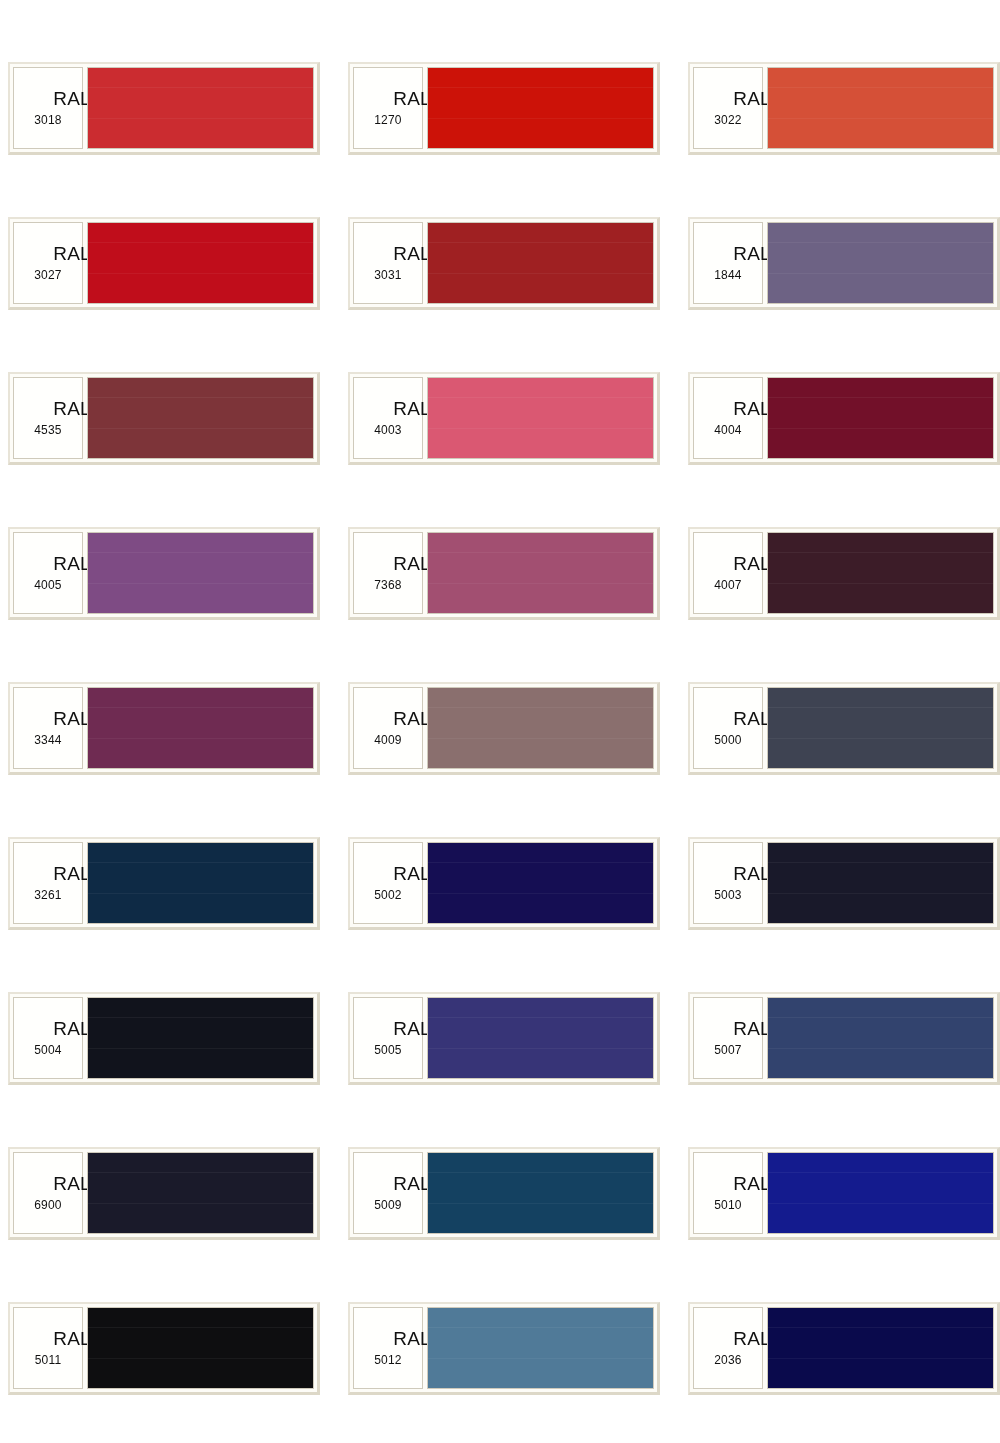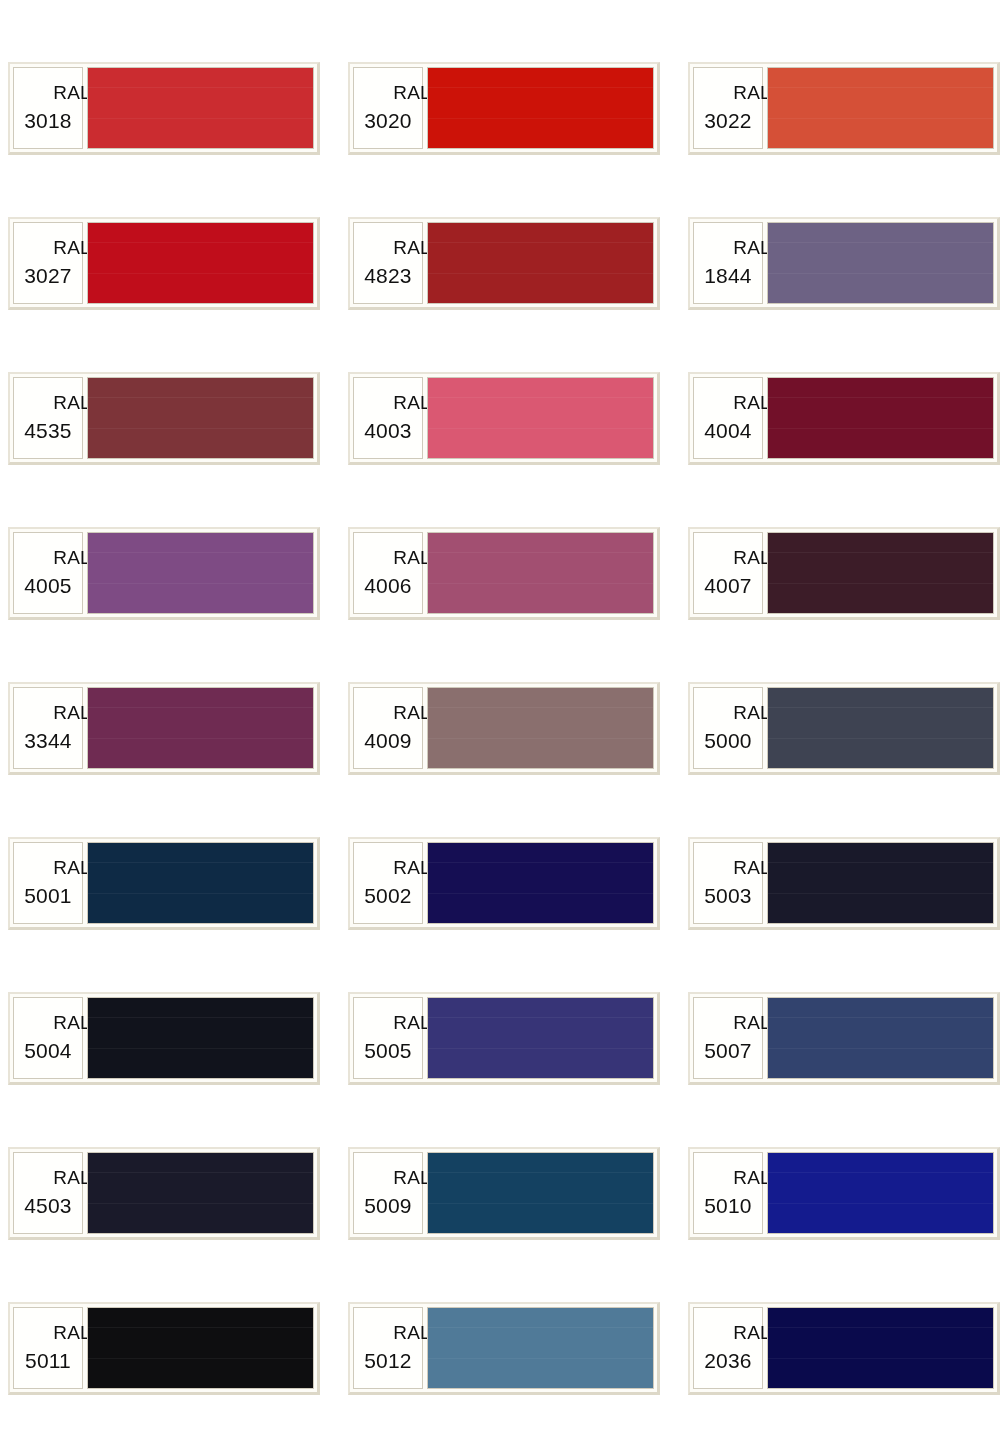--- a/index.html
+++ b/index.html
@@ -66,21 +66,21 @@
 
   .label-ral {
     font-size: 19px;
     color: #111111;
     letter-spacing: 0.2px;
     text-align: center;
     margin-bottom: 2px;
     margin-left: 48px;
   }
   .label-code {
-    font-size: 21px;
+    font-size: 12px;
     color: #111111;
     letter-spacing: 0.2px;
     text-align: center;
   }
 
   .card-swatch {
     flex: 1 1 auto;
     margin-left: 4px;
     border: 1px solid #cfcabb;
     box-sizing: border-box;
@@ -120,21 +120,21 @@
           <div class="label-ral">RAL</div>
           <div class="label-code">3018</div>
         </div>
         <div class="card-swatch">
           <div class="swatch-fill" style="background-color: rgb(203, 44, 48);"></div>
         </div>
       </div>
       <div class="color-card">
         <div class="card-label">
           <div class="label-ral">RAL</div>
-          <div class="label-code">3020</div>
+          <div class="label-code">1270</div>
         </div>
         <div class="card-swatch">
           <div class="swatch-fill" style="background-color: rgb(204, 18, 8);"></div>
         </div>
       </div>
       <div class="color-card">
         <div class="card-label">
           <div class="label-ral">RAL</div>
           <div class="label-code">3022</div>
         </div>
@@ -149,21 +149,21 @@
           <div class="label-ral">RAL</div>
           <div class="label-code">3027</div>
         </div>
         <div class="card-swatch">
           <div class="swatch-fill" style="background-color: rgb(192, 13, 27);"></div>
         </div>
       </div>
       <div class="color-card">
         <div class="card-label">
           <div class="label-ral">RAL</div>
-          <div class="label-code">4823</div>
+          <div class="label-code">3031</div>
         </div>
         <div class="card-swatch">
           <div class="swatch-fill" style="background-color: rgb(159, 32, 34);"></div>
         </div>
       </div>
       <div class="color-card">
         <div class="card-label">
           <div class="label-ral">RAL</div>
           <div class="label-code">1844</div>
         </div>
@@ -207,21 +207,21 @@
           <div class="label-ral">RAL</div>
           <div class="label-code">4005</div>
         </div>
         <div class="card-swatch">
           <div class="swatch-fill" style="background-color: rgb(126, 75, 132);"></div>
         </div>
       </div>
       <div class="color-card">
         <div class="card-label">
           <div class="label-ral">RAL</div>
-          <div class="label-code">4006</div>
+          <div class="label-code">7368</div>
         </div>
         <div class="card-swatch">
           <div class="swatch-fill" style="background-color: rgb(162, 79, 113);"></div>
         </div>
       </div>
       <div class="color-card">
         <div class="card-label">
           <div class="label-ral">RAL</div>
           <div class="label-code">4007</div>
         </div>
@@ -256,21 +256,21 @@
         </div>
         <div class="card-swatch">
           <div class="swatch-fill" style="background-color: rgb(62, 67, 82);"></div>
         </div>
       </div>
     </div>
     <div class="chart-row">
       <div class="color-card">
         <div class="card-label">
           <div class="label-ral">RAL</div>
-          <div class="label-code">5001</div>
+          <div class="label-code">3261</div>
         </div>
         <div class="card-swatch">
           <div class="swatch-fill" style="background-color: rgb(14, 42, 69);"></div>
         </div>
       </div>
       <div class="color-card">
         <div class="card-label">
           <div class="label-ral">RAL</div>
           <div class="label-code">5002</div>
         </div>
@@ -314,21 +314,21 @@
         </div>
         <div class="card-swatch">
           <div class="swatch-fill" style="background-color: rgb(50, 67, 110);"></div>
         </div>
       </div>
     </div>
     <div class="chart-row">
       <div class="color-card">
         <div class="card-label">
           <div class="label-ral">RAL</div>
-          <div class="label-code">4503</div>
+          <div class="label-code">6900</div>
         </div>
         <div class="card-swatch">
           <div class="swatch-fill" style="background-color: rgb(26, 26, 42);"></div>
         </div>
       </div>
       <div class="color-card">
         <div class="card-label">
           <div class="label-ral">RAL</div>
           <div class="label-code">5009</div>
         </div>

